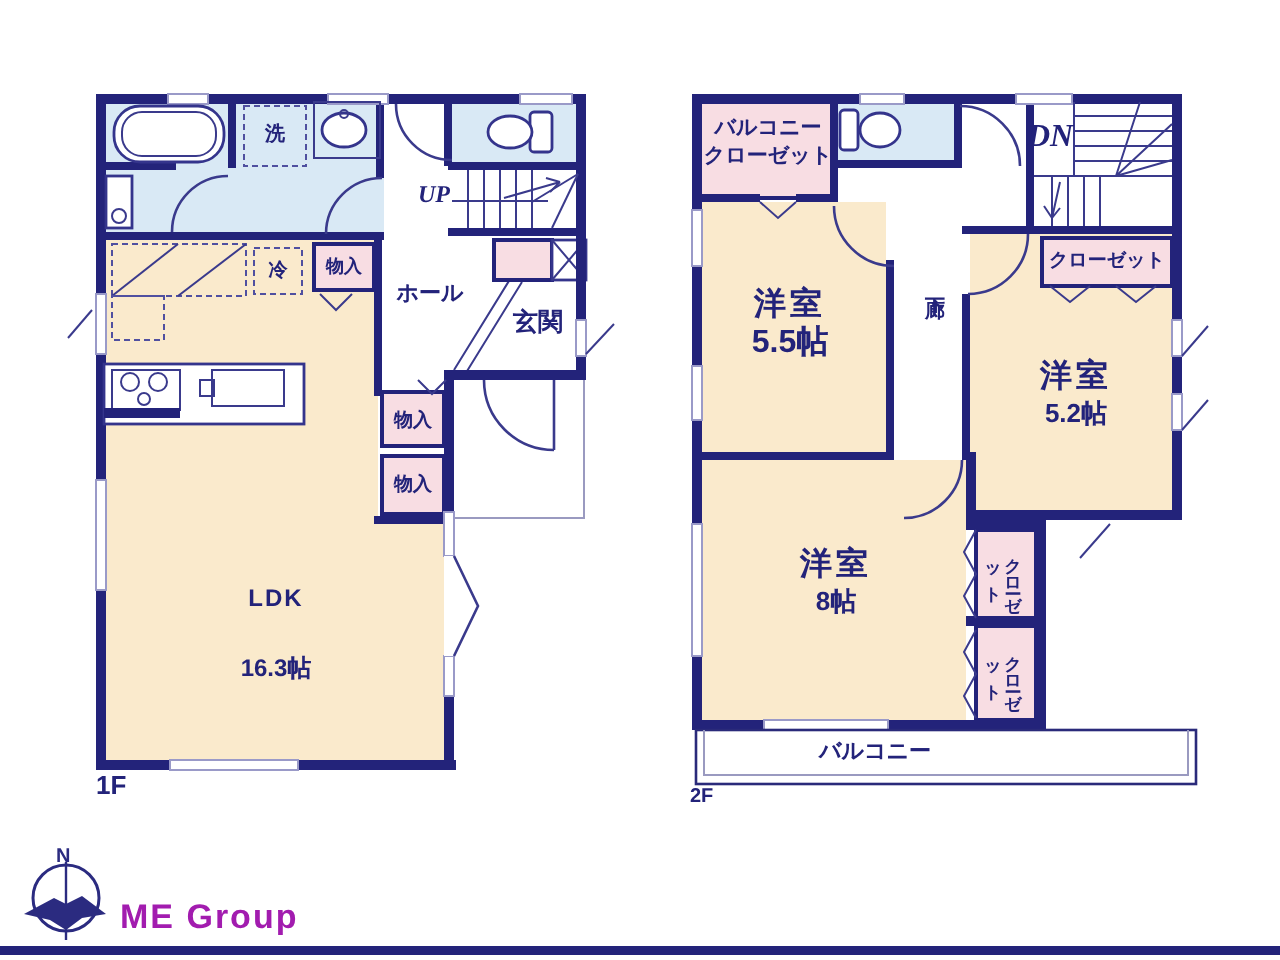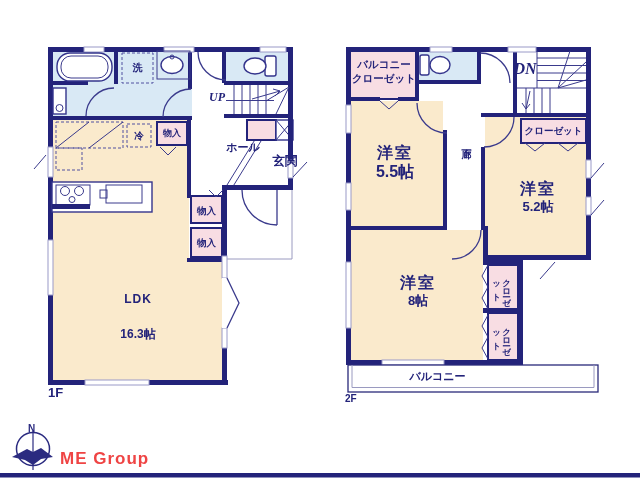--- a/index.html
+++ b/index.html
@@ -3,21 +3,21 @@
 <meta charset="utf-8">
 <style>
   html,body{margin:0;padding:0;background:#fff;}
   #canvas{position:relative;width:640px;height:480px;background:#ffffff;overflow:hidden;
           font-family:"Liberation Sans",sans-serif;}
   svg{position:absolute;left:0;top:0;}
   .lbl{position:absolute;color:#23237A;font-weight:bold;text-align:center;
        line-height:1.18;white-space:nowrap;}
   .stair-dir{font-family:"Liberation Serif",serif;font-style:italic;font-weight:bold;}
   .vert{writing-mode:vertical-rl;white-space:normal;}
-  .logo-text{color:#ef4444;letter-spacing:1px;text-align:center;}
+  .logo-text{color:#a21caf;letter-spacing:1px;text-align:center;}
   
   .w{fill:#23237A;}
   .cream{fill:#FAEACC;}
   .blue{fill:#D9E9F5;}
   .pink{fill:#F8DDE3;stroke:#23237A;stroke-width:2;}
   .ln{stroke:#3A3A8C;stroke-width:1.3;fill:none;}
   .ln2{stroke:#3A3A8C;stroke-width:1;fill:none;}
   .dash{stroke:#5050A0;stroke-width:1;fill:none;stroke-dasharray:3 2;}
   .fix{fill:#FFFFFF;stroke:#34348C;stroke-width:1.4;}
   .win{fill:#FFFFFF;stroke:#9A9AC8;stroke-width:1;}
@@ -223,22 +223,22 @@
   <g>
     <circle cx="33" cy="449" r="16.5" fill="none" stroke="#2B2B80" stroke-width="1.5"></circle>
     <line x1="33" y1="431" x2="33" y2="470" stroke="#2B2B80" stroke-width="1.2"></line>
     <polygon points="12,457 27,449 33,452 41,448 53,457 41,459 33,465 25,460" class="navy"></polygon>
   </g>
   <rect x="0" y="473" width="640" height="4.5" class="w"></rect>
 </svg>
 
 <div class="lbl stair-dir" style="left:203px;top:90px;width:28px;font-size:12px;">UP</div>
 <div class="lbl" style="left:122px;top:62px;width:31px;font-size:10px;">洗</div>
-<div class="lbl" style="left:197px;top:141px;width:36px;font-size:11px;margin-left:28px;">ホール</div>
-<div class="lbl" style="left:267px;top:154px;width:36px;font-size:12.5px;">玄関</div>
+<div class="lbl" style="left:197px;top:141px;width:36px;font-size:11px;">ホール</div>
+<div class="lbl" style="left:251px;top:154px;width:36px;font-size:12.5px;">玄関</div>
 <div class="lbl" style="left:157px;top:128px;width:30px;font-size:9px;">物入</div>
 <div class="lbl" style="left:127px;top:130px;width:24px;font-size:9.5px;">冷</div>
 <div class="lbl" style="left:191px;top:205px;width:31px;font-size:9.5px;">物入</div>
 <div class="lbl" style="left:191px;top:237px;width:31px;font-size:9.5px;">物入</div>
 <div class="lbl" style="left:95px;top:292px;width:86px;font-size:12px;letter-spacing:1px;">LDK</div>
 <div class="lbl" style="left:95px;top:327px;width:86px;font-size:12px;">16.3帖</div>
 <div class="lbl" style="left:48px;top:385px;font-size:13px;">1F</div>
 
 <div class="lbl" style="left:350px;top:58px;width:68px;font-size:10.5px;">バルコニー</div>
 <div class="lbl" style="left:350px;top:72px;width:68px;font-size:10.5px;">クローゼット</div>

